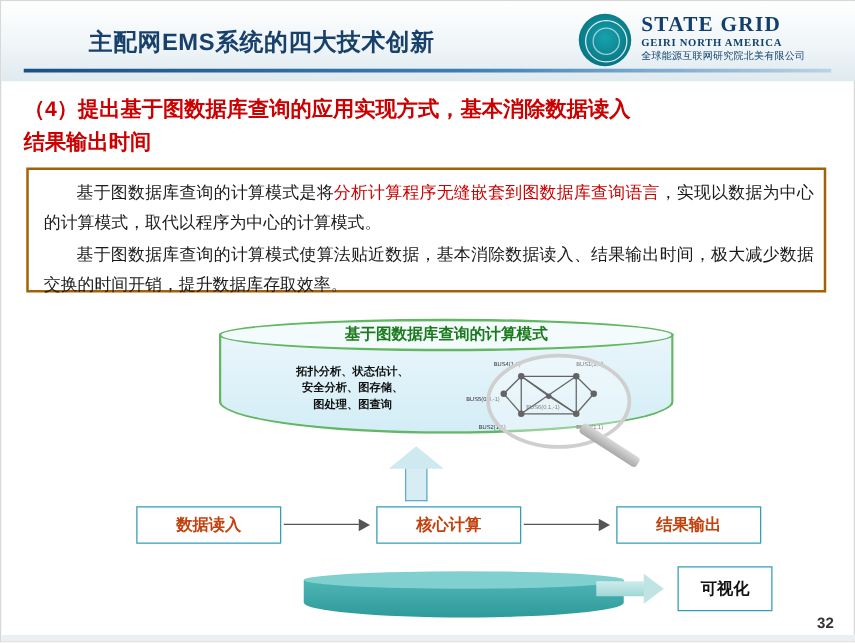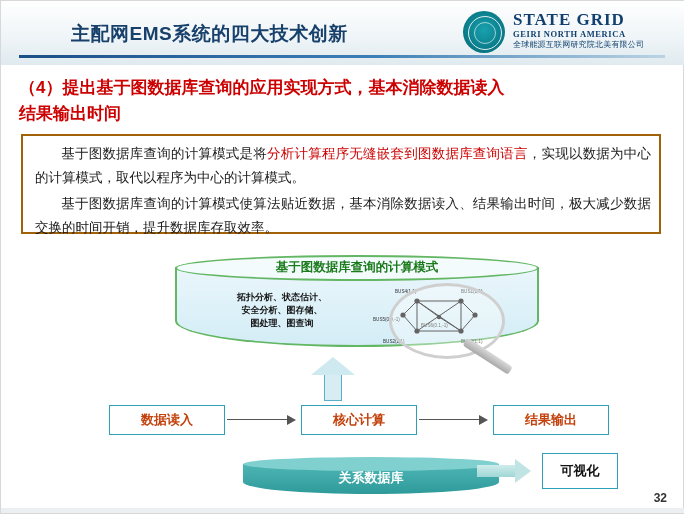--- a/index.html
+++ b/index.html
@@ -285,21 +285,20 @@
       <div class="harrow a1"></div>
       <div class="nodebox b2">核心计算</div>
       <div class="hline l2"></div>
       <div class="harrow a2"></div>
       <div class="nodebox b3">结果输出</div>
     </div>
 
     <div class="dbcyl">
       <div class="dbcyl-body"></div>
       <div class="dbcyl-top"></div>
-      <div class="dbcyl-label">关系数据库</div>
     </div>
 
     <div class="vis-arrow-shaft"></div>
     <div class="vis-arrow-head"></div>
     <div class="vis-box">可视化</div>
   </div>
 
   <div class="pagenum">32</div>
   <div class="bottombar"></div>
 </div>

